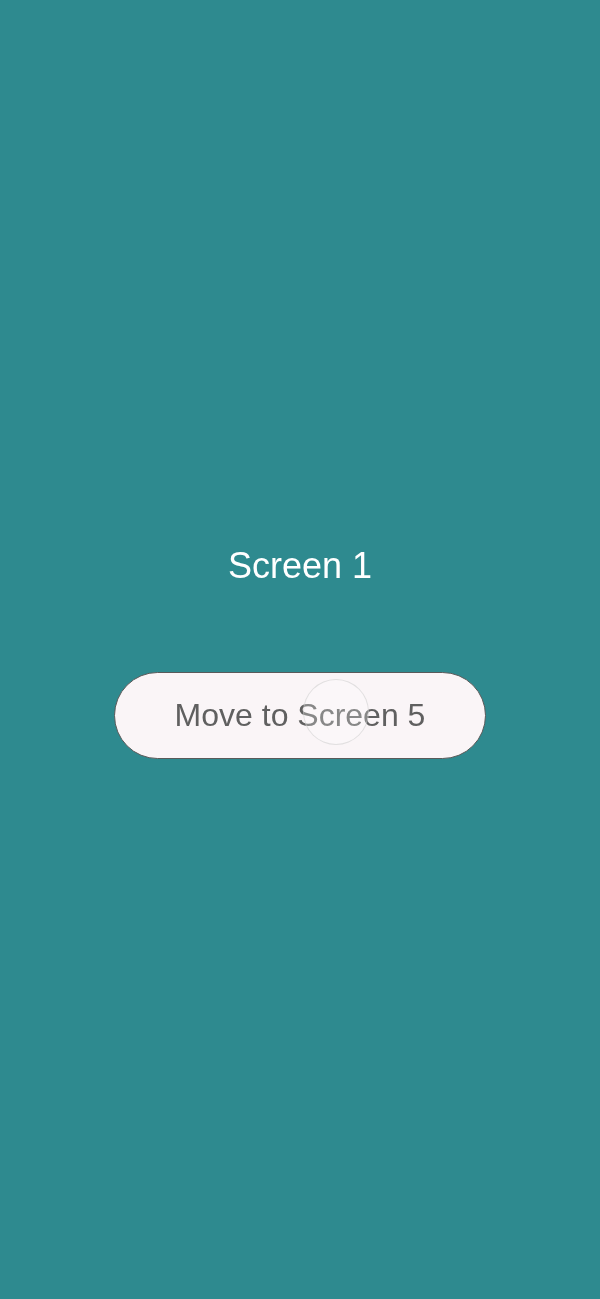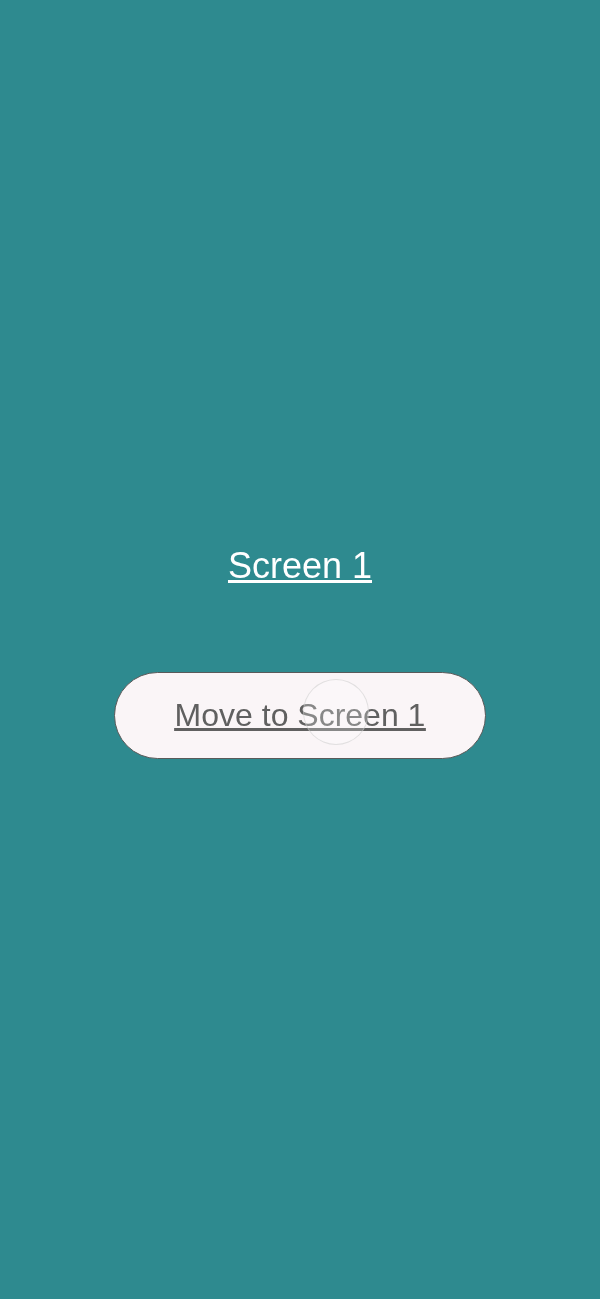--- a/index.html
+++ b/index.html
@@ -1,19 +1,18 @@
 <!DOCTYPE html>
 <html><head>
   <meta charset="utf-8">
   <style>
     * {
       margin: 0;
       padding: 0;
       box-sizing: border-box;
-      text-decoration: underline;
     }
     body {
       width: 600px;
       height: 1299px;
       background-color: #2e8a8f;
       font-family: -apple-system, BlinkMacSystemFont, "Helvetica Neue", Arial, sans-serif;
       position: relative;
       overflow: hidden;
       border-radius: 6px;
     }
@@ -54,16 +53,16 @@
       left: 188px;
       pointer-events: none;
     }
   </style>
 </head>
 <body>
 
 <div class="content">
   <div class="screen-title">Screen 1</div>
   <button class="nav-button">
-    <span>Move to Screen 1</span>
+    <span>Move to Screen 5</span>
     <span class="touch-indicator"></span>
   </button>
 </div>
 
 </body></html>

